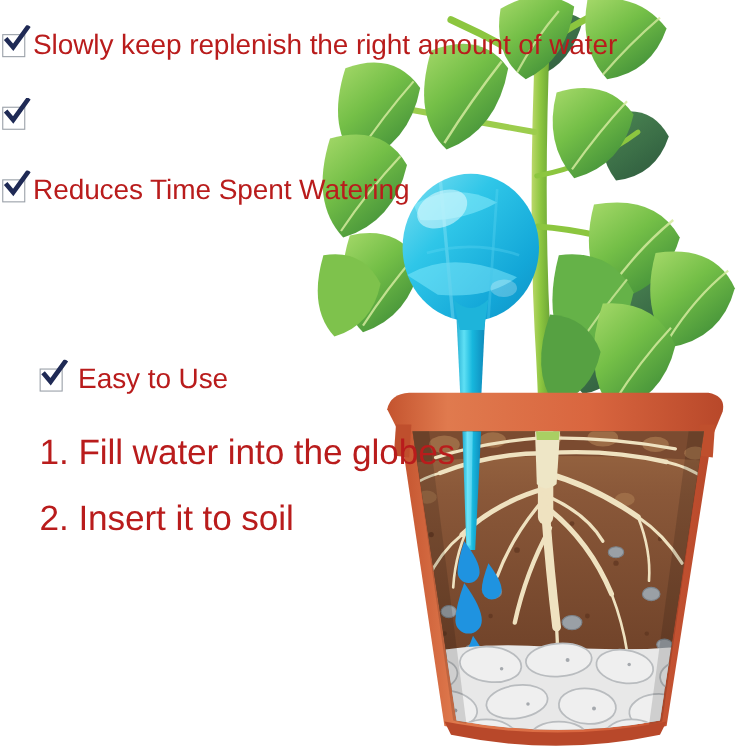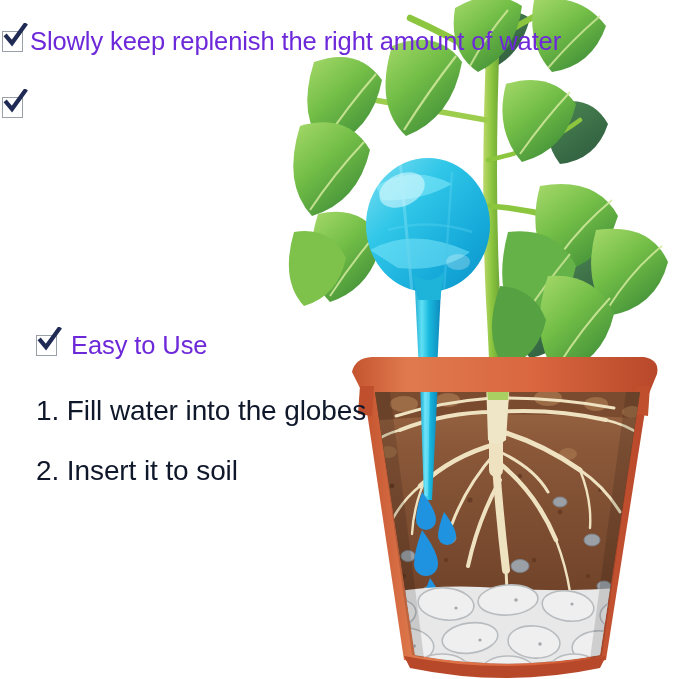--- a/index.html
+++ b/index.html
@@ -42,30 +42,30 @@
   }
   .checkbox .tick{
     position:absolute;
     left:-1px;top:-9px;
     width:26px;height:26px;
     display:block;
   }
   .bullet-text{
     font-size:25.5px;
     line-height:31px;
-    color:#6d28d9;
+    color:#b91c1c;
     letter-spacing:-0.1px;
     white-space:nowrap;
     font-weight:400;
   }
   .step-text{
     position:absolute;
-    font-size:28px;
+    font-size:32px;
     line-height:30px;
-    color:#0f172a;
+    color:#b91c1c;
     white-space:nowrap;
     letter-spacing:-0.1px;
   }
 
   
   #row-0{left:2px;  top:26px;}
   #row-0 .bullet-text{margin-left:7px;}
   #row-1{left:2px;  top:92px;}
   #row-1 .bullet-text{margin-left:7px;}
   #row-2{left:2px;  top:158px;}
@@ -349,20 +349,28 @@
     </div>
 
     <div class="bullet-row" id="row-1">
       <span class="checkbox">
         <svg class="tick" viewBox="0 0 26 26" xmlns="http://www.w3.org/2000/svg">
           <path d="M4.5 13.5 L10 20 L23 2" fill="none" stroke="#1f2a55" stroke-width="4.2" stroke-linecap="square" stroke-linejoin="miter"></path>
         </svg>
       </span>
     </div>
 
+    <div class="bullet-row" id="row-2">
+      <span class="checkbox">
+        <svg class="tick" viewBox="0 0 26 26" xmlns="http://www.w3.org/2000/svg">
+          <path d="M4.5 13.5 L10 20 L23 2" fill="none" stroke="#1f2a55" stroke-width="4.2" stroke-linecap="square" stroke-linejoin="miter"></path>
+        </svg>
+      </span>
+      <span class="bullet-text">Reduces Time Spent Watering</span>
+    </div>
 
     <div class="bullet-row" id="row-3">
       <span class="checkbox">
         <svg class="tick" viewBox="0 0 26 26" xmlns="http://www.w3.org/2000/svg">
           <path d="M4.5 13.5 L10 20 L23 2" fill="none" stroke="#1f2a55" stroke-width="4.2" stroke-linecap="square" stroke-linejoin="miter"></path>
         </svg>
       </span>
       <span class="bullet-text">Easy to Use</span>
     </div>
 

